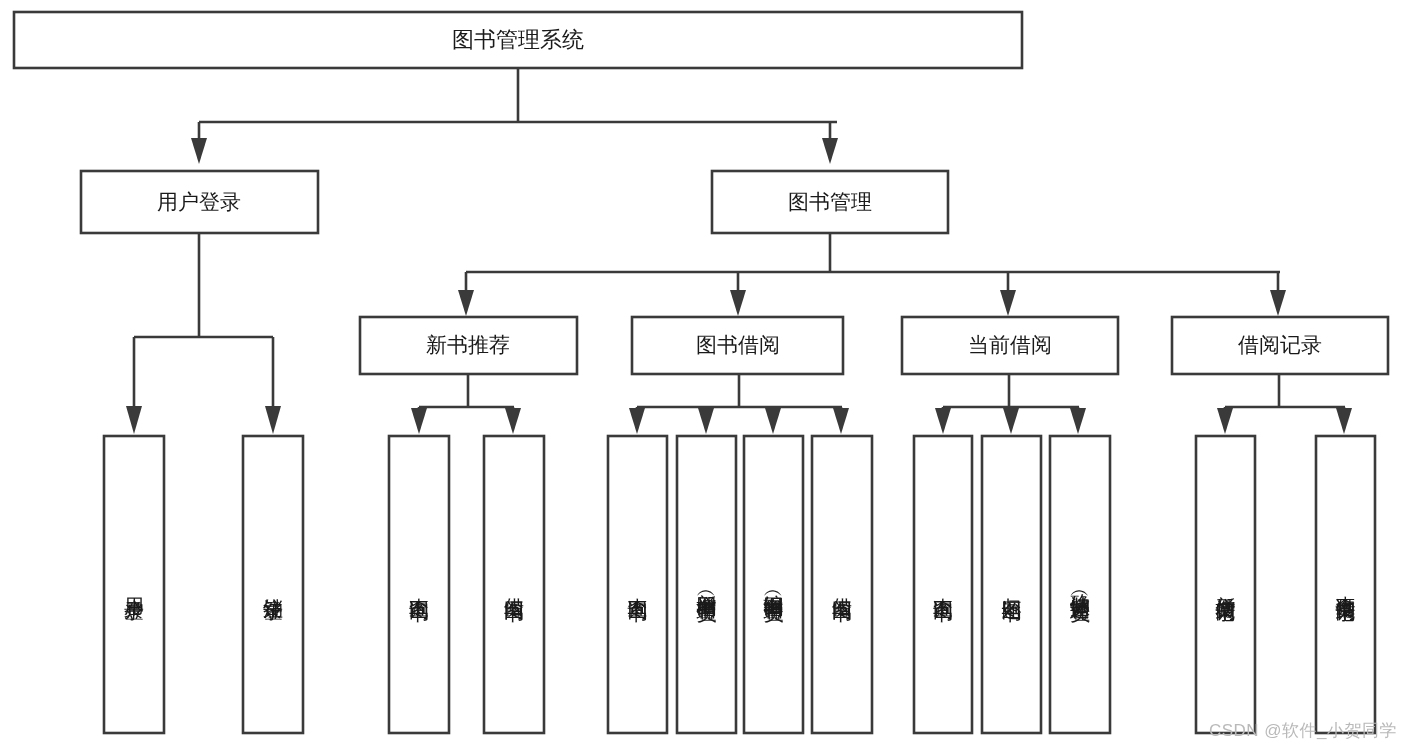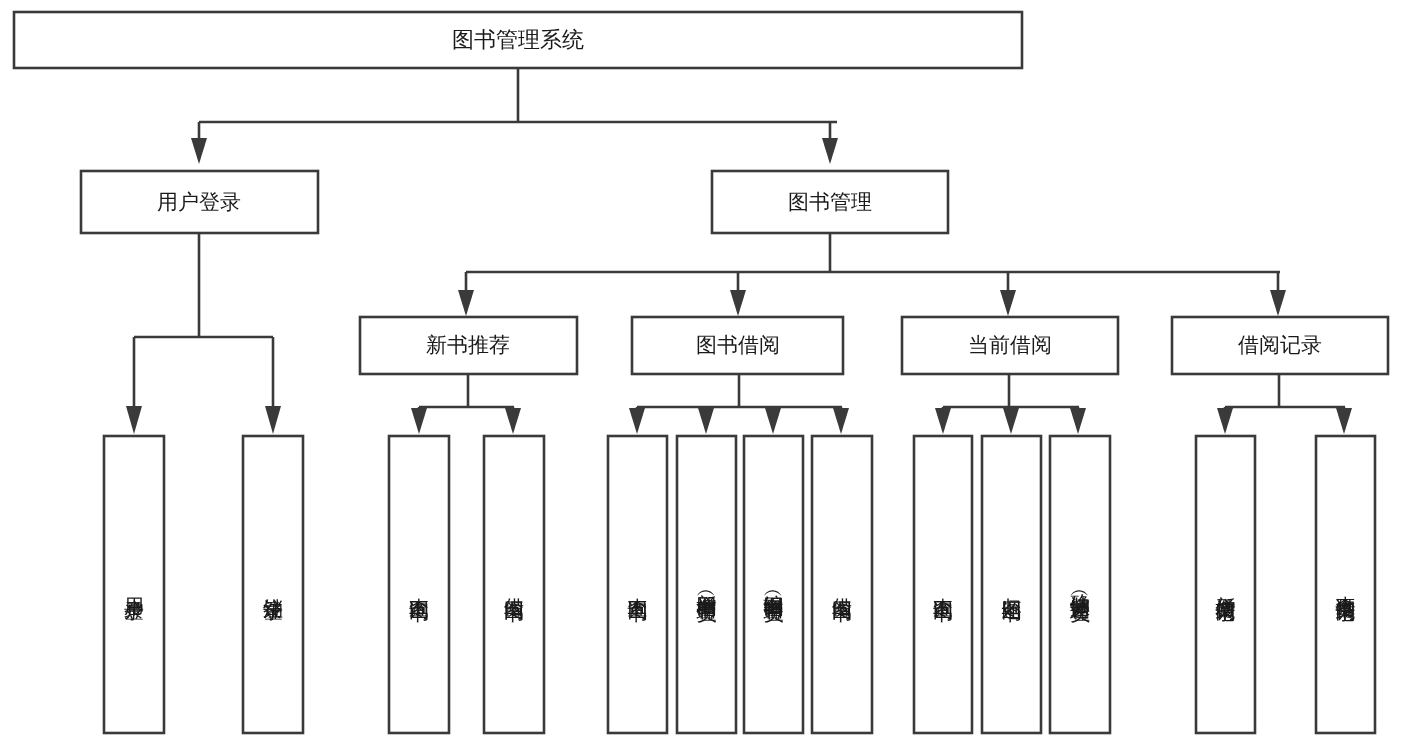--- a/index.html
+++ b/index.html
@@ -216,13 +216,14 @@
   <div class="leaf-label-v" style="left:744px; top:436px; width:59px; height:297px;">编辑图书（管理员）</div>
   <div class="leaf-label-v" style="left:812px; top:436px; width:60px; height:297px;">借阅图书</div>
 
   <div class="leaf-label-v" style="left:914px; top:436px; width:58px; height:297px;">查询图书</div>
   <div class="leaf-label-v" style="left:982px; top:436px; width:59px; height:297px;">归还图书</div>
   <div class="leaf-label-v" style="left:1050px; top:436px; width:60px; height:297px;">确认归还（管理员）</div>
 
   <div class="leaf-label-v" style="left:1196px; top:436px; width:59px; height:297px;">新增借阅记录</div>
   <div class="leaf-label-v" style="left:1316px; top:436px; width:59px; height:297px;">查询借阅记录</div>
 
+  <div class="watermark">CSDN @软件_小贺同学</div>
 </div>
 
 </body></html>

